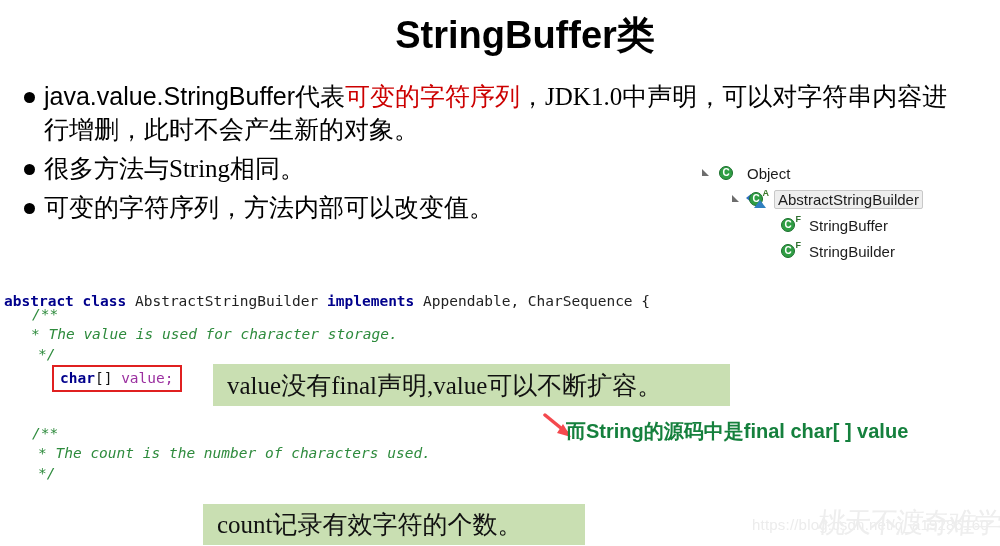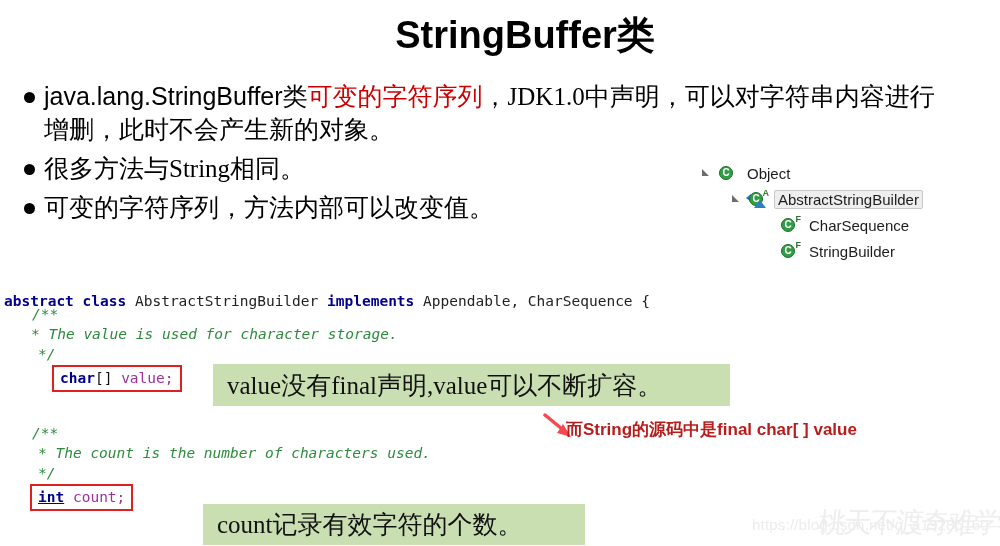--- a/index.html
+++ b/index.html
@@ -221,23 +221,23 @@
   }
   #callout-value  { left: 213px; top: 364px; width: 517px; height: 42px; }
   #callout-count  { left: 203px; top: 504px; width: 382px; height: 41px; }
 
   
   #red-annotation {
     position: absolute;
     left: 566px;
     top: 418px;
     font-family: "Liberation Sans", sans-serif;
-    font-size: 17px;
+    font-size: 20px;
     font-weight: bold;
-    color: #b91c1c;
+    color: #15803d;
     white-space: nowrap;
     text-align: right;
   }
   #red-arrow {
     position: absolute;
     left: 543px;
     top: 413px;
     width: 32px;
     height: 26px;
   }
@@ -267,21 +267,21 @@
 </style>
 </head>
 <body>
 
 <div id="slide-title">StringBuffer类</div>
 
 <div id="bullet-list">
 
   <div class="bullet-row">
     <span class="bullet-dot"></span>
-    <div class="bullet-text b1"><span class="latin">java.lang.StringBuffer类</span><span class="red-em">可变的字符序列</span><span>，JDK1.0中声明，可以对字符串内容进行增删，此时不会产生新的对象。</span></div>
+    <div class="bullet-text b1"><span class="latin">java.value.StringBuffer代表</span><span class="red-em">可变的字符序列</span><span>，JDK1.0中声明，可以对字符串内容进行增删，此时不会产生新的对象。</span></div>
   </div>
 
   <div class="bullet-row">
     <span class="bullet-dot"></span>
     <div class="bullet-text">很多方法与String相同。</div>
   </div>
 
   <div class="bullet-row">
     <span class="bullet-dot"></span>
     <div class="bullet-text">可变的字符序列，方法内部可以改变值。</div>
@@ -309,21 +309,21 @@
     </span>
     <span class="tree-label">AbstractStringBuilder</span>
   </div>
 
   <div class="tree-row indent3">
     <span class="twisty-spacer"></span>
     <span class="ic">
       <span class="circ">C</span>
       <span class="sup">F</span>
     </span>
-    <span class="tree-label">CharSequence</span>
+    <span class="tree-label">StringBuffer</span>
   </div>
 
   <div class="tree-row indent3">
     <span class="twisty-spacer"></span>
     <span class="ic">
       <span class="circ">C</span>
       <span class="sup">F</span>
     </span>
     <span class="tree-label">StringBuilder</span>
   </div>
@@ -337,21 +337,20 @@
   <div class="cl cmt" style="left:28px; top:21px;">/**</div>
   <div class="cl cmt" style="left:27px; top:41px;font-style:italic;">* The value is used for character storage.</div>
   <div class="cl cmt" style="left:34px; top:61px;">*/</div>
 
   <div class="cl" style="left:26px; top:82px;margin-left:22px;"><span class="boxed-decl"><span class="kw">char</span><span class="pln">[]</span><span class="pln"> </span><span class="fld">value</span><span class="fld">;</span></span></div>
 
   <div class="cl cmt" style="left:28px; top:140px;">/**</div>
   <div class="cl cmt" style="left:34px; top:160px;">* The count is the number of characters used.</div>
   <div class="cl cmt" style="left:34px; top:180px;">*/</div>
 
-  <div class="cl" style="left:26px; top:201px;"><span class="boxed-decl"><span class="kw-u">int</span><span class="pln"> </span><span class="fld">count</span><span class="fld">;</span></span></div>
 
 </div>
 
 <div class="callout" id="callout-value">value没有final声明,value可以不断扩容。</div>
 
 <div class="callout" id="callout-count">count记录有效字符的个数。</div>
 
 <svg id="red-arrow" viewBox="0 0 32 26">
   <line x1="2" y1="2" x2="24" y2="20" stroke="#f4494e" stroke-width="3.5" stroke-linecap="round"></line>
   <polygon points="28,24 14,20 20,11" fill="#f4494e"></polygon>

